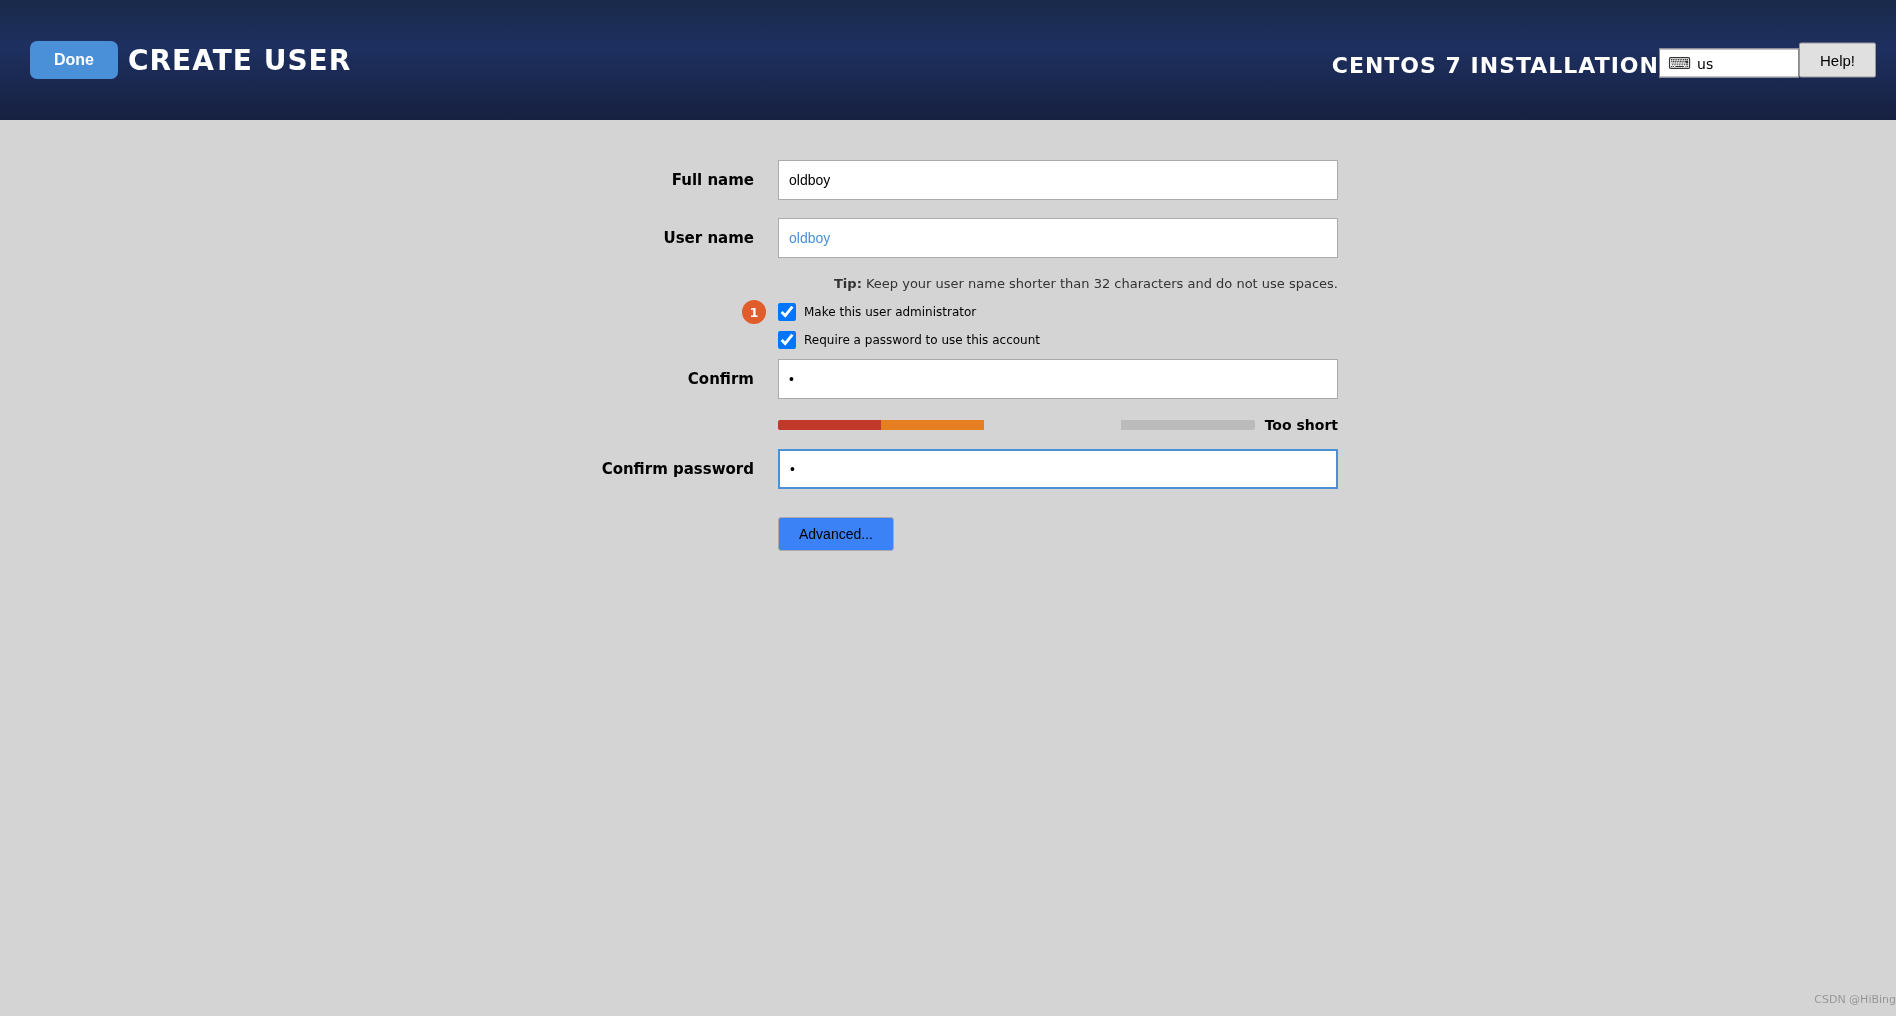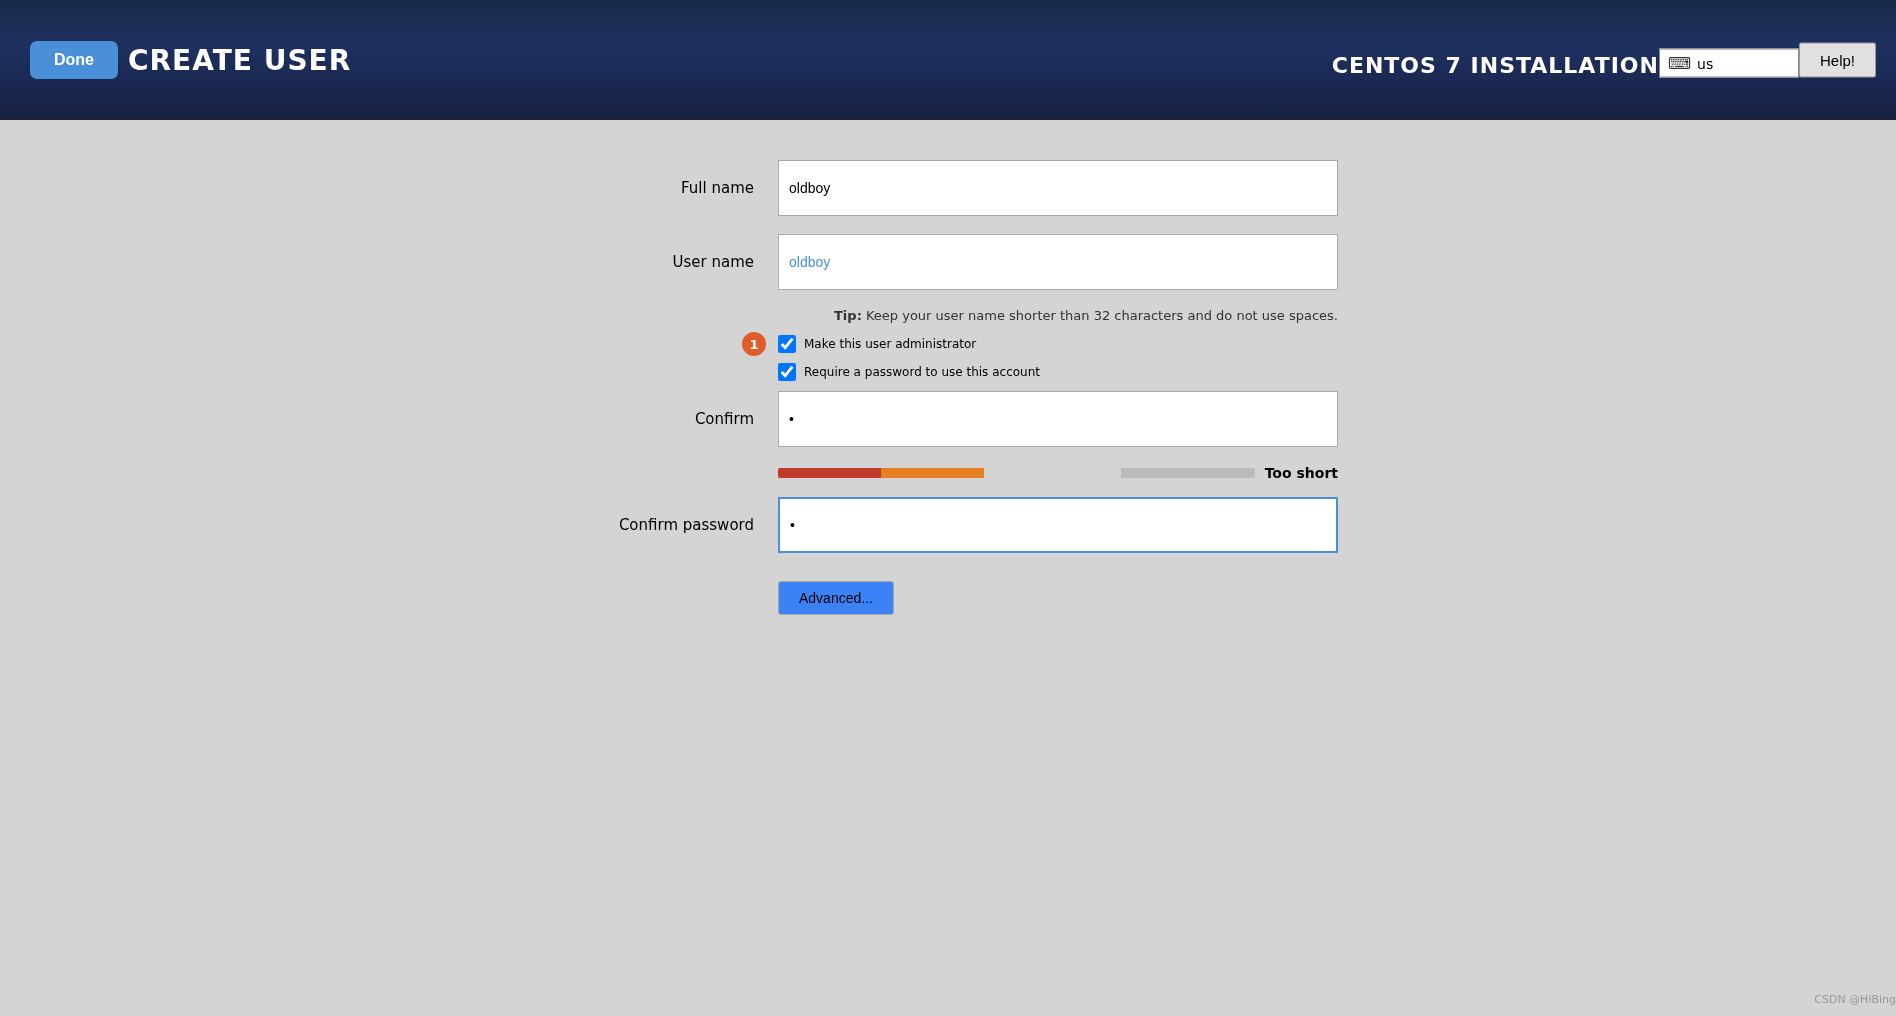--- a/index.html
+++ b/index.html
@@ -113,29 +113,29 @@
       display: flex;
       align-items: center;
       margin-bottom: 18px;
     }
 
     .form-label {
       width: 220px;
       text-align: right;
       padding-right: 24px;
       font-size: 15px;
-      font-weight: normal;
+      font-weight: bold;
       color: #000;
       flex-shrink: 0;
     }
 
     .form-input {
       flex: 1;
       max-width: 780px;
-      height: 56px;
+      height: 40px;
       border: 1px solid #aaa;
       background: white;
       padding: 0 10px;
       font-size: 14px;
       outline: none;
     }
 
     .form-input.selected-text {
       color: #4a90d9;
       background: white;

